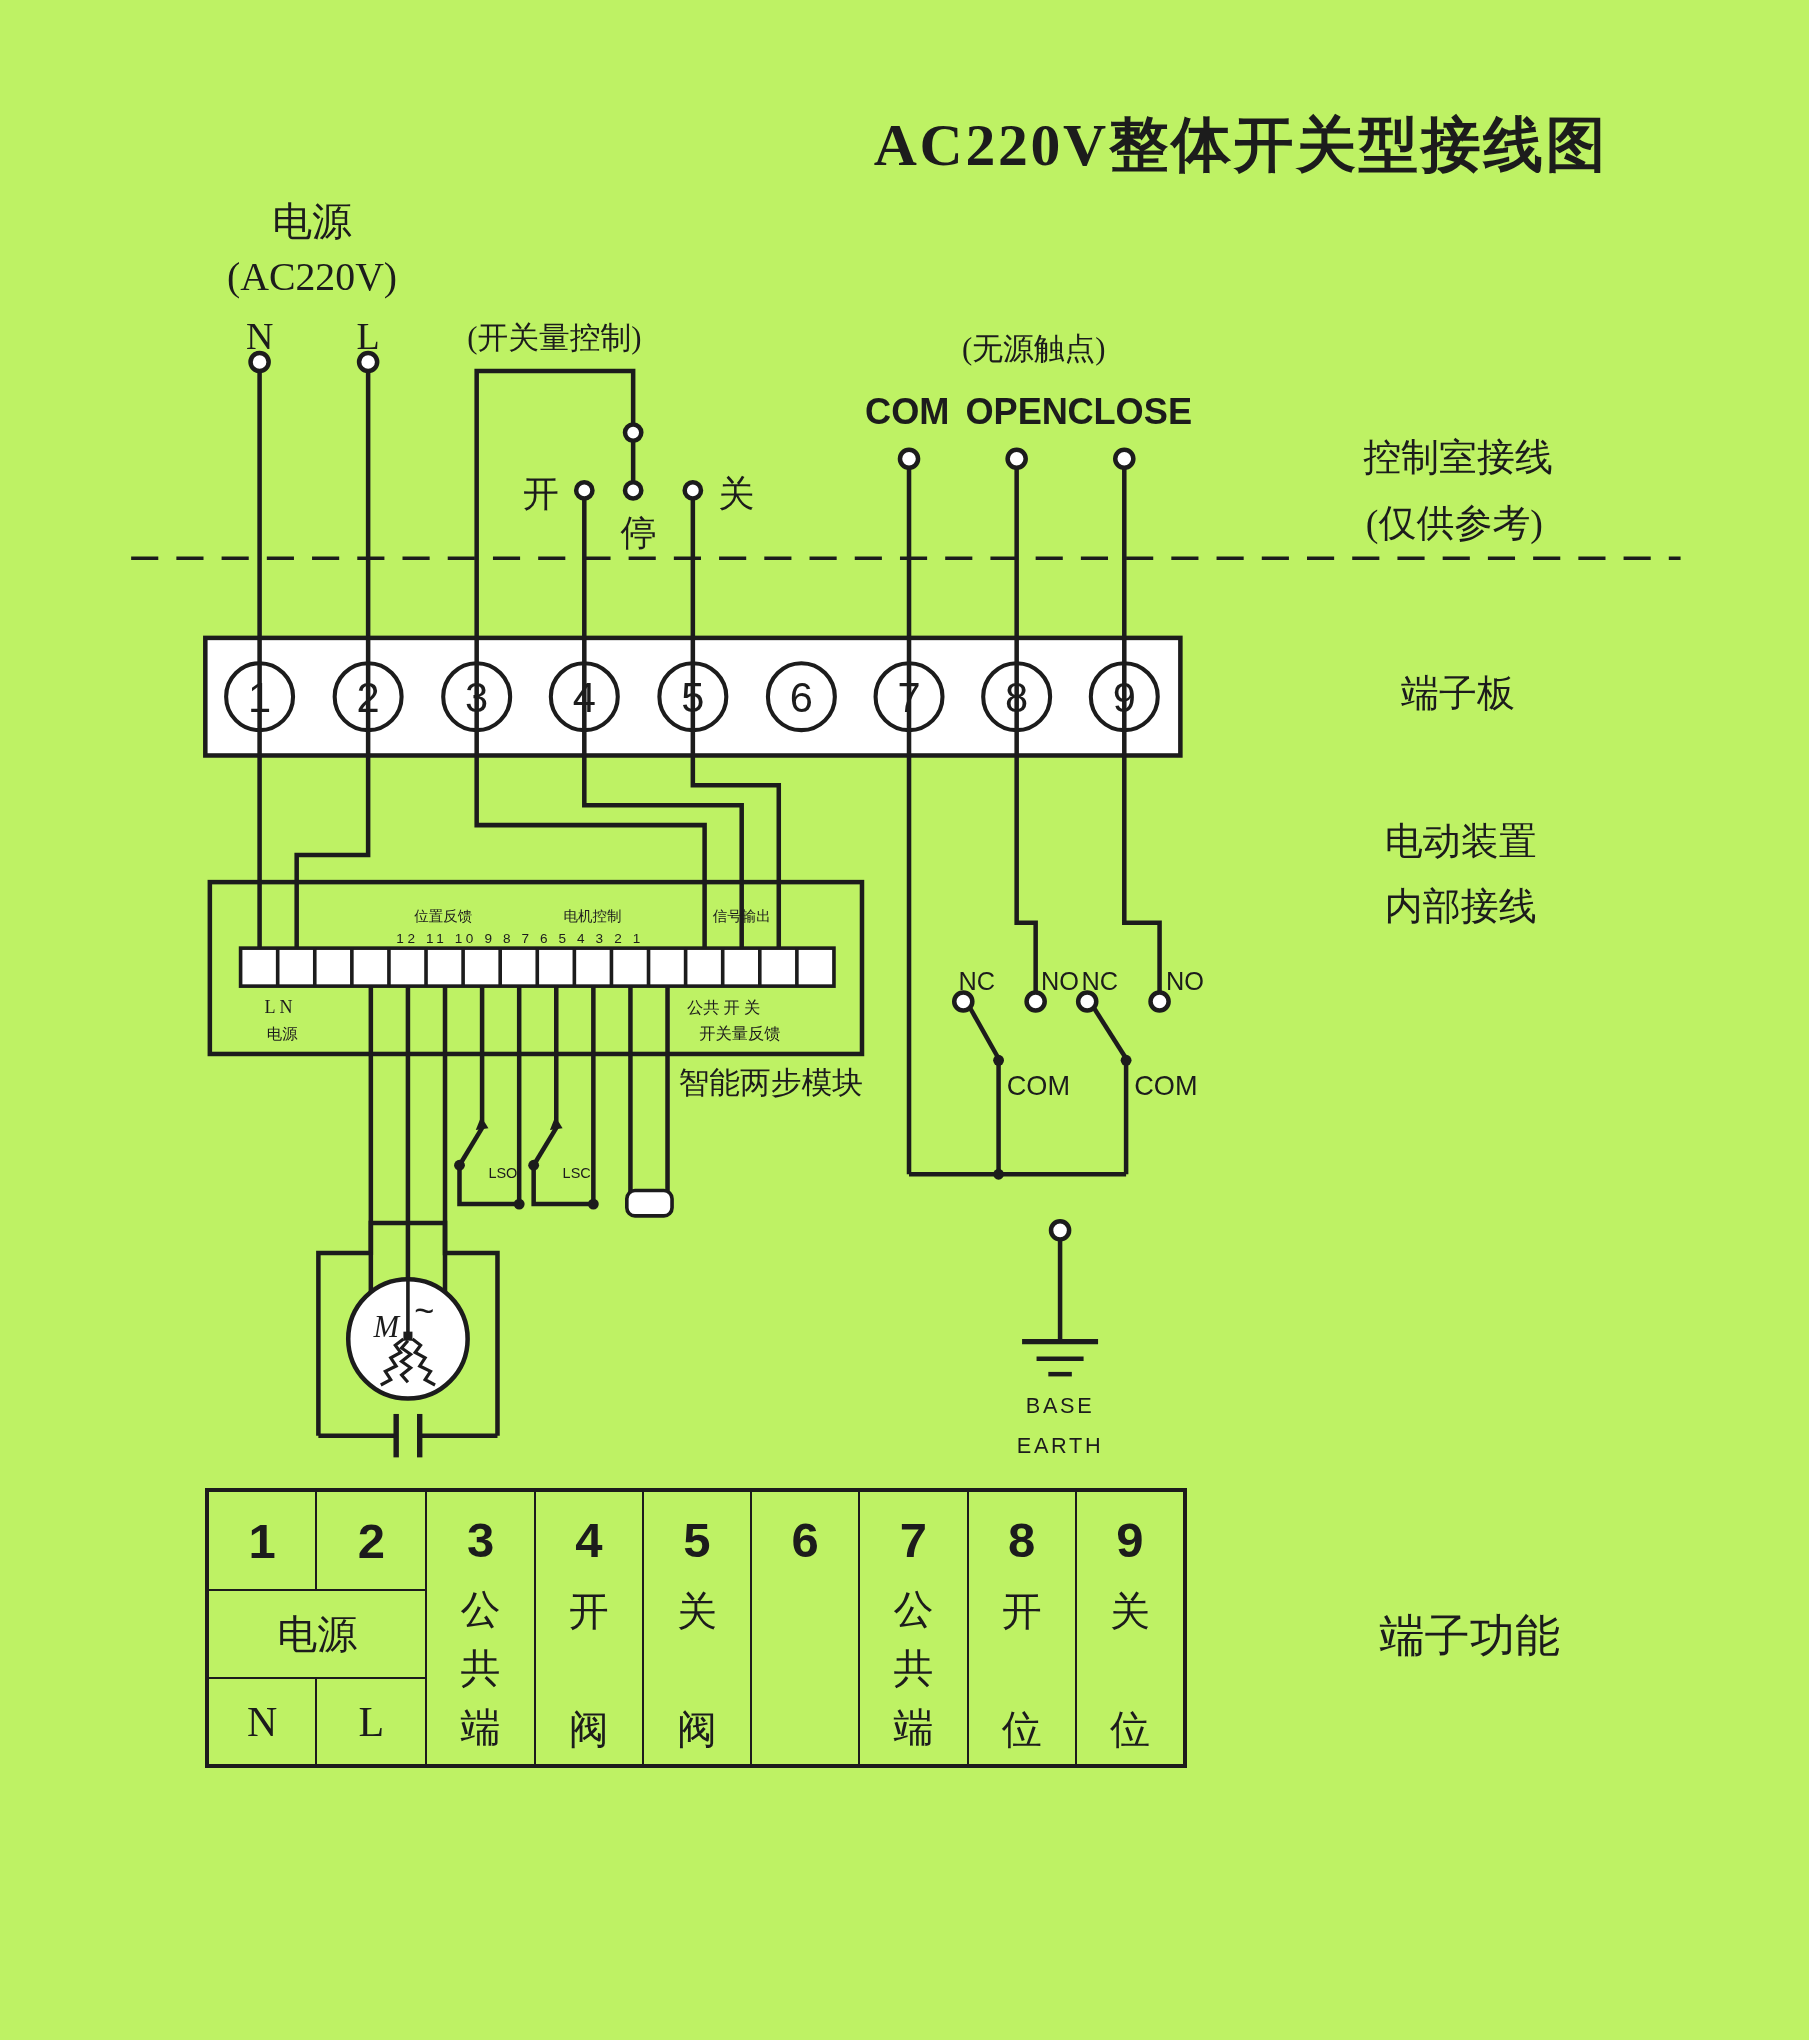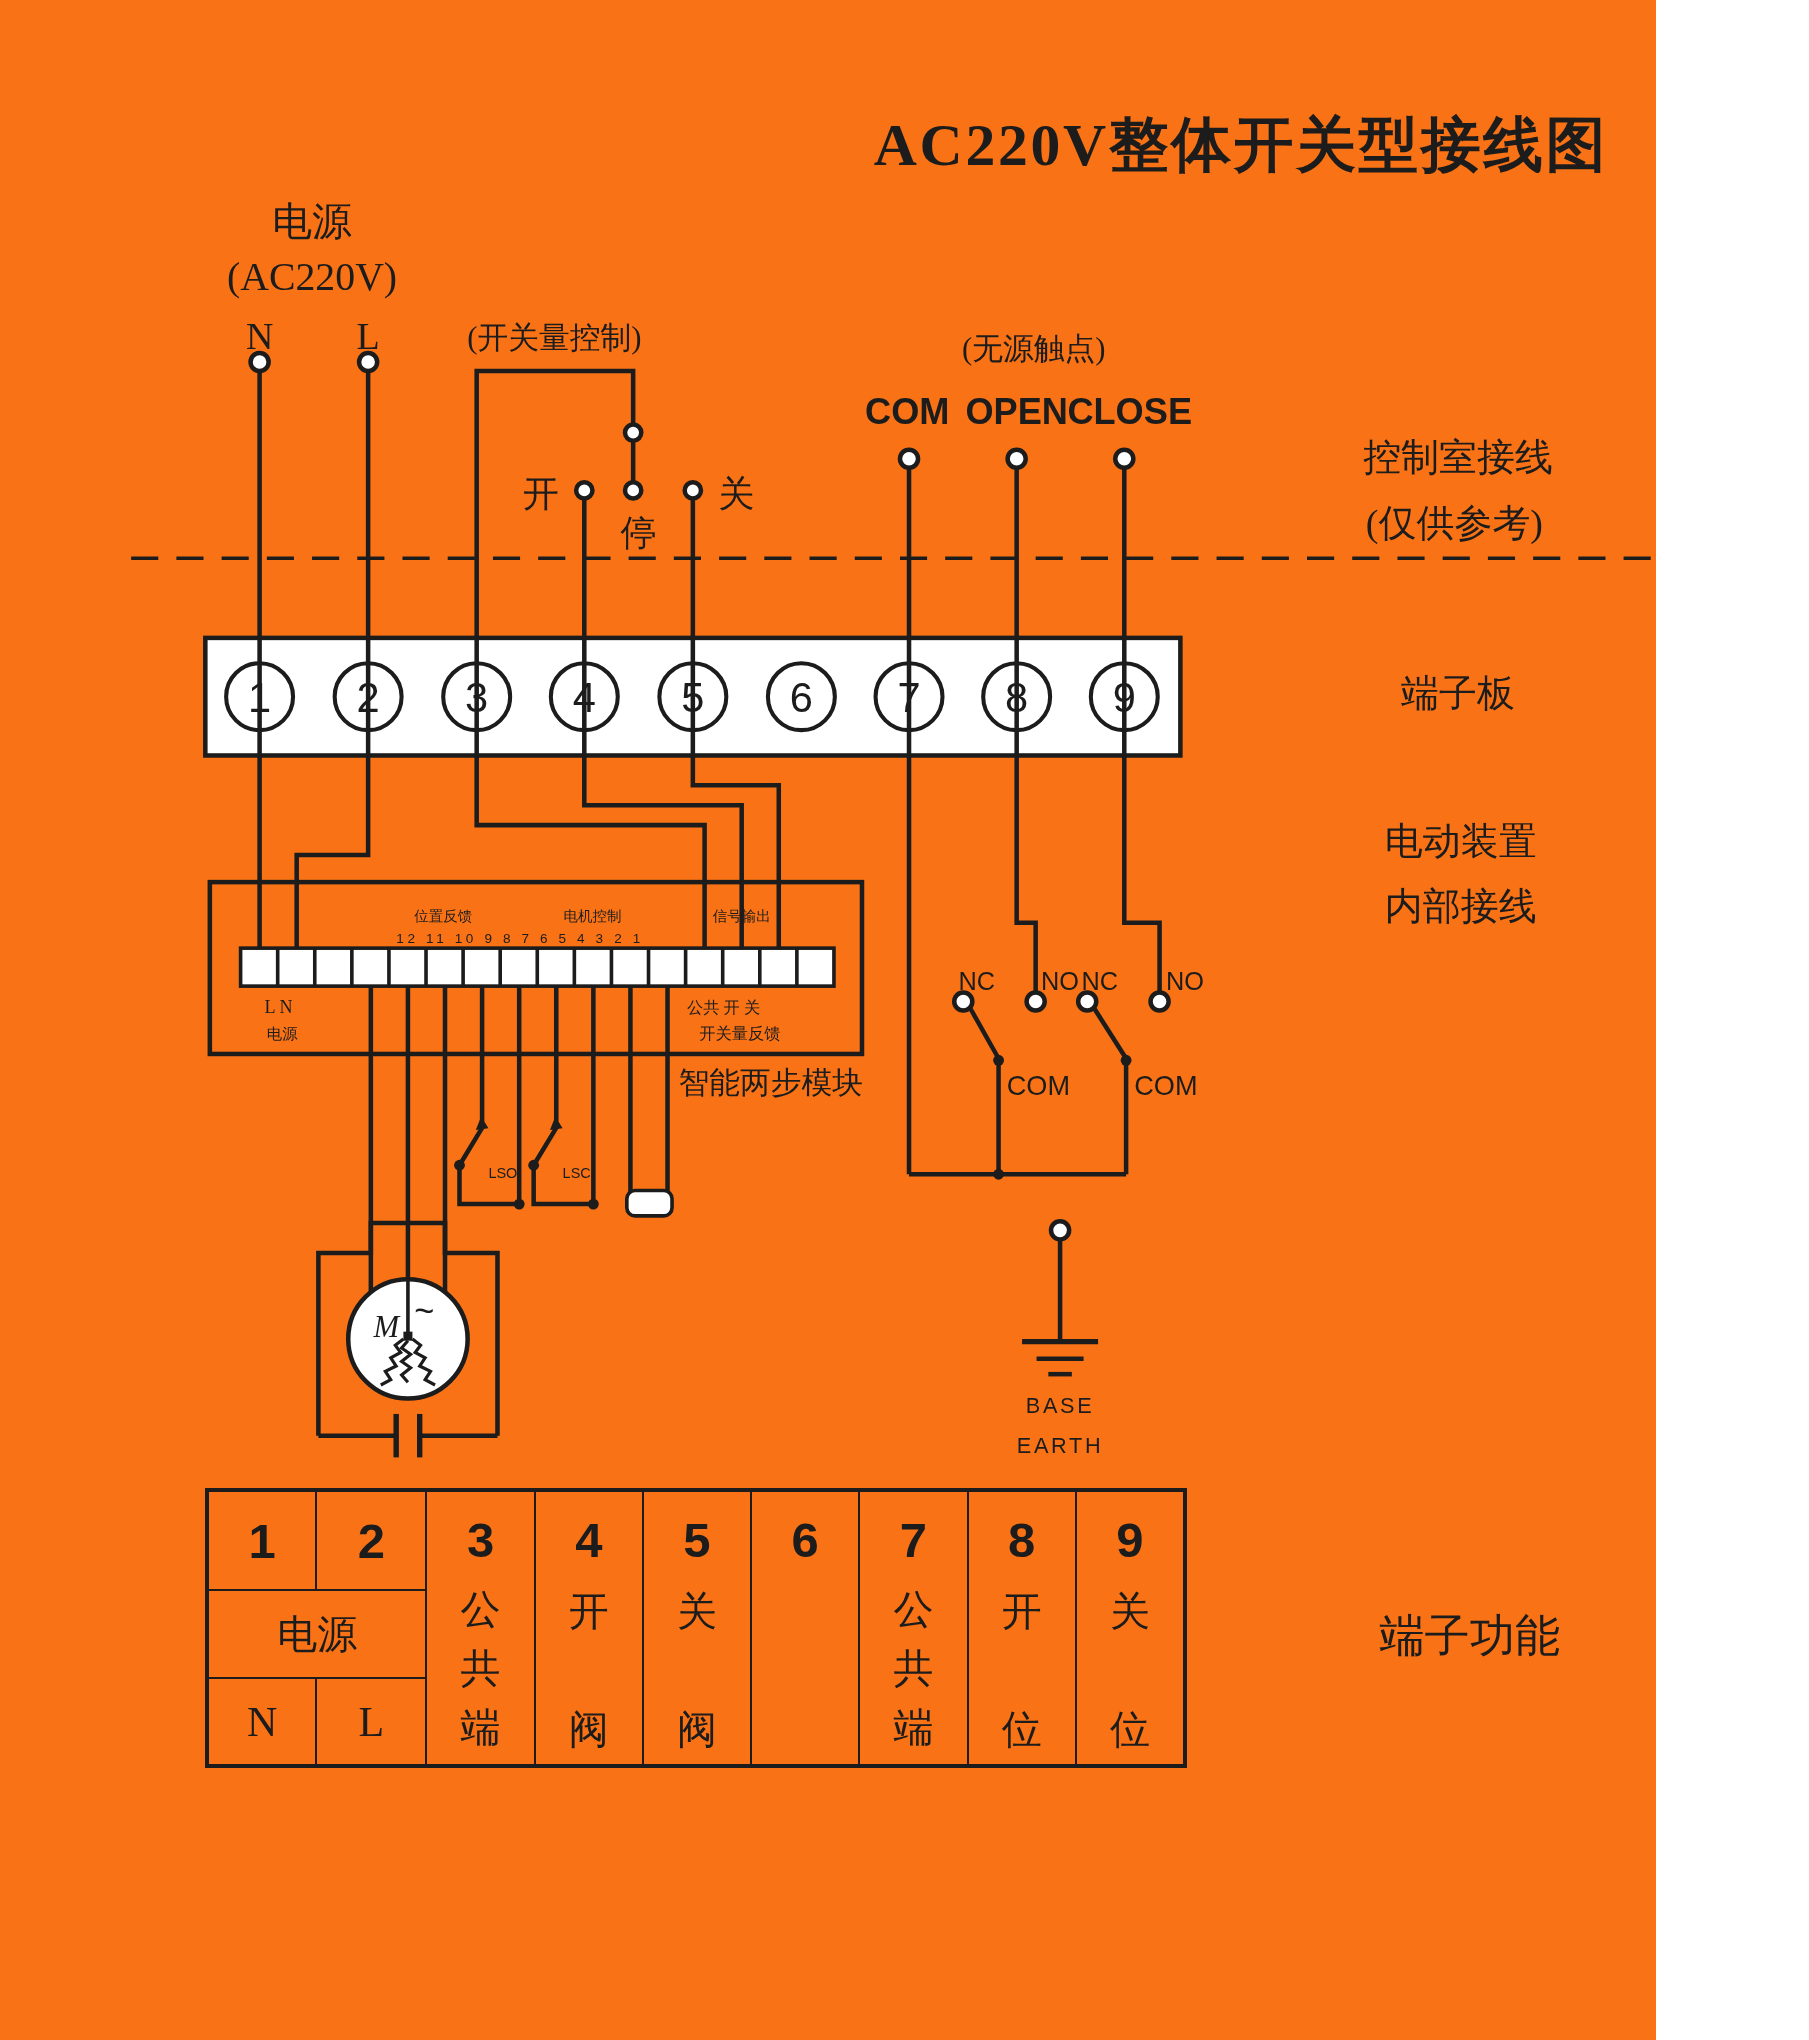--- a/index.html
+++ b/index.html
@@ -1,16 +1,16 @@
 <!DOCTYPE html>
 <html style="font-size:14.5px"><head>
 <meta charset="utf-8">
 <style>
   html,body{margin:0;padding:0;background:#fff;}
-  #stage{position:relative;width:1656px;height:2041px;background:#f97316;overflow:hidden;}
+  #stage{position:relative;width:1809px;height:2041px;background:#bef264;overflow:hidden;}
   svg{position:absolute;left:0;top:0;}
   svg text{fill:#1c1c1c;}
   .cjk{font-family:"Liberation Serif","DejaVu Serif",serif;}
   .lat{font-family:"Liberation Sans","DejaVu Sans",sans-serif;}
   .mid{text-anchor:middle;}
   
   .ftable{position:absolute;left:205px;top:1488px;width:982px;height:280px;
           border:4.5px solid #1c1c1c;box-sizing:border-box;display:grid;
           grid-template-columns:repeat(9,1fr);color:#1c1c1c;}
   .ftable > div{border-left:2.7px solid #1c1c1c;}

